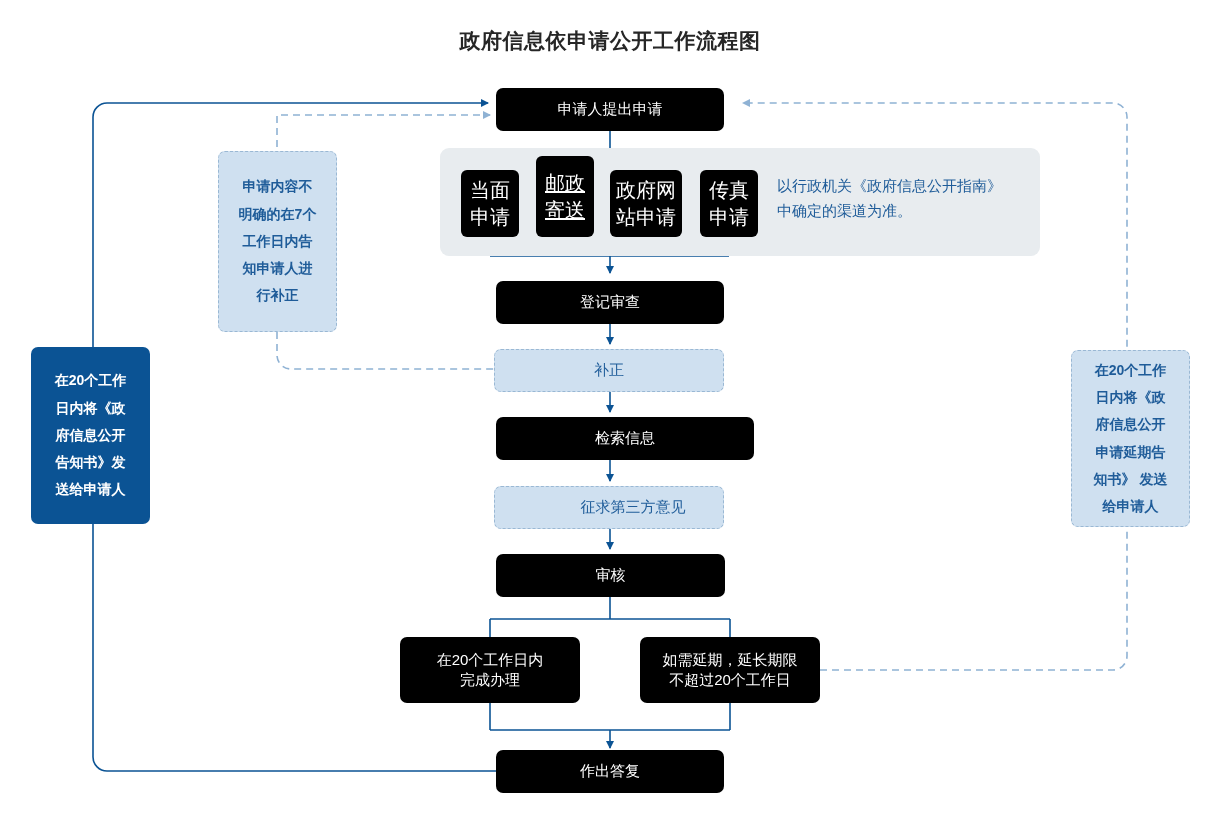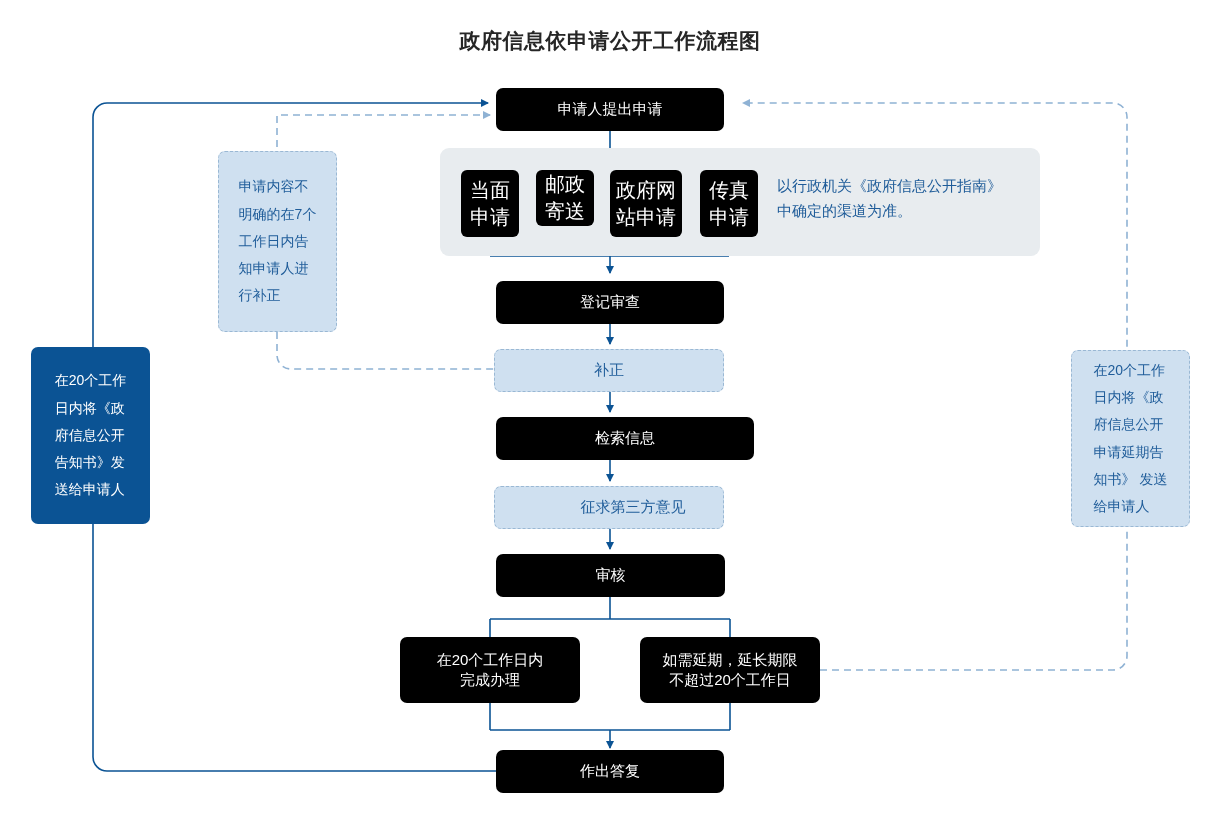--- a/index.html
+++ b/index.html
@@ -77,26 +77,27 @@
     line-height: 1.65;
     white-space: pre-line;
   }
 
   
   .side-note {
     position: absolute;
     display: flex;
     align-items: center;
     justify-content: center;
-    text-align: left;
+    text-align: center;
     font-size: 14px;
     line-height: 1.95;
     border-radius: 7px;
     padding: 6px 10px;
     white-space: pre-line;
+    font-weight: bold;
   }
   .side-note.filled {
     background: #0b5394;
     color: #ffffff;
   }
   .side-note.dashed {
     background: #cfe0f0;
     color: #1f5c99;
     border: 1px dashed #9ab8d4;
   }
@@ -163,21 +164,21 @@
 
   <div class="panel" style="left:440px; top:148px; width:600px; height:108px;"></div>
 
   <div class="note" style="left:777px; top:174px; width:265px;">以行政机关《政府信息公开指南》
 中确定的渠道为准。</div>
 
   <div class="node solid" style="left:496px; top:88px; width:228px; height:43px;">申请人提出申请</div>
 
   <div class="node solid small" style="left:461px; top:170px; width:58px; height:67px;">当面
 申请</div>
-  <div class="node solid small" style="left:536px; top:170px; width:58px; height:56px;">邮政
+  <div class="node solid small" style="left:536px; top:156px; width:58px; height:81px;text-decoration:underline;">邮政
 寄送</div>
   <div class="node solid small" style="left:610px; top:170px; width:72px; height:67px;">政府网
 站申请</div>
   <div class="node solid small" style="left:700px; top:170px; width:58px; height:67px;">传真
 申请</div>
 
   <div class="node solid" style="left:496px; top:281px; width:228px; height:43px;">登记审查</div>
 
   <div class="node ghost" style="left:494px; top:349px; width:230px; height:43px;">补正</div>
 

